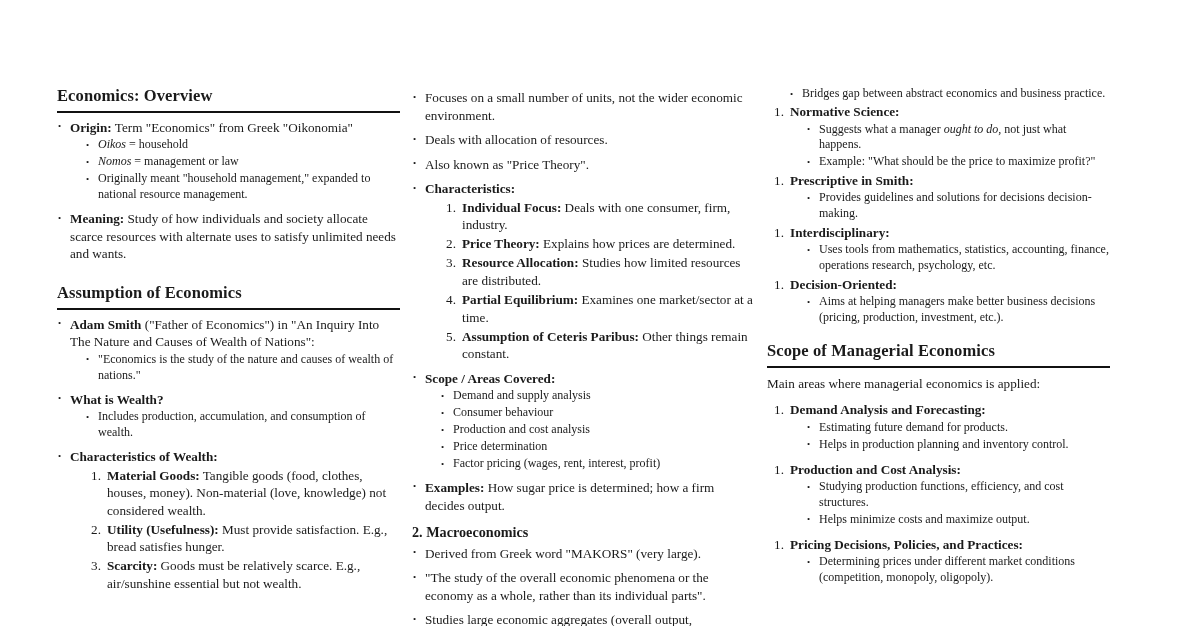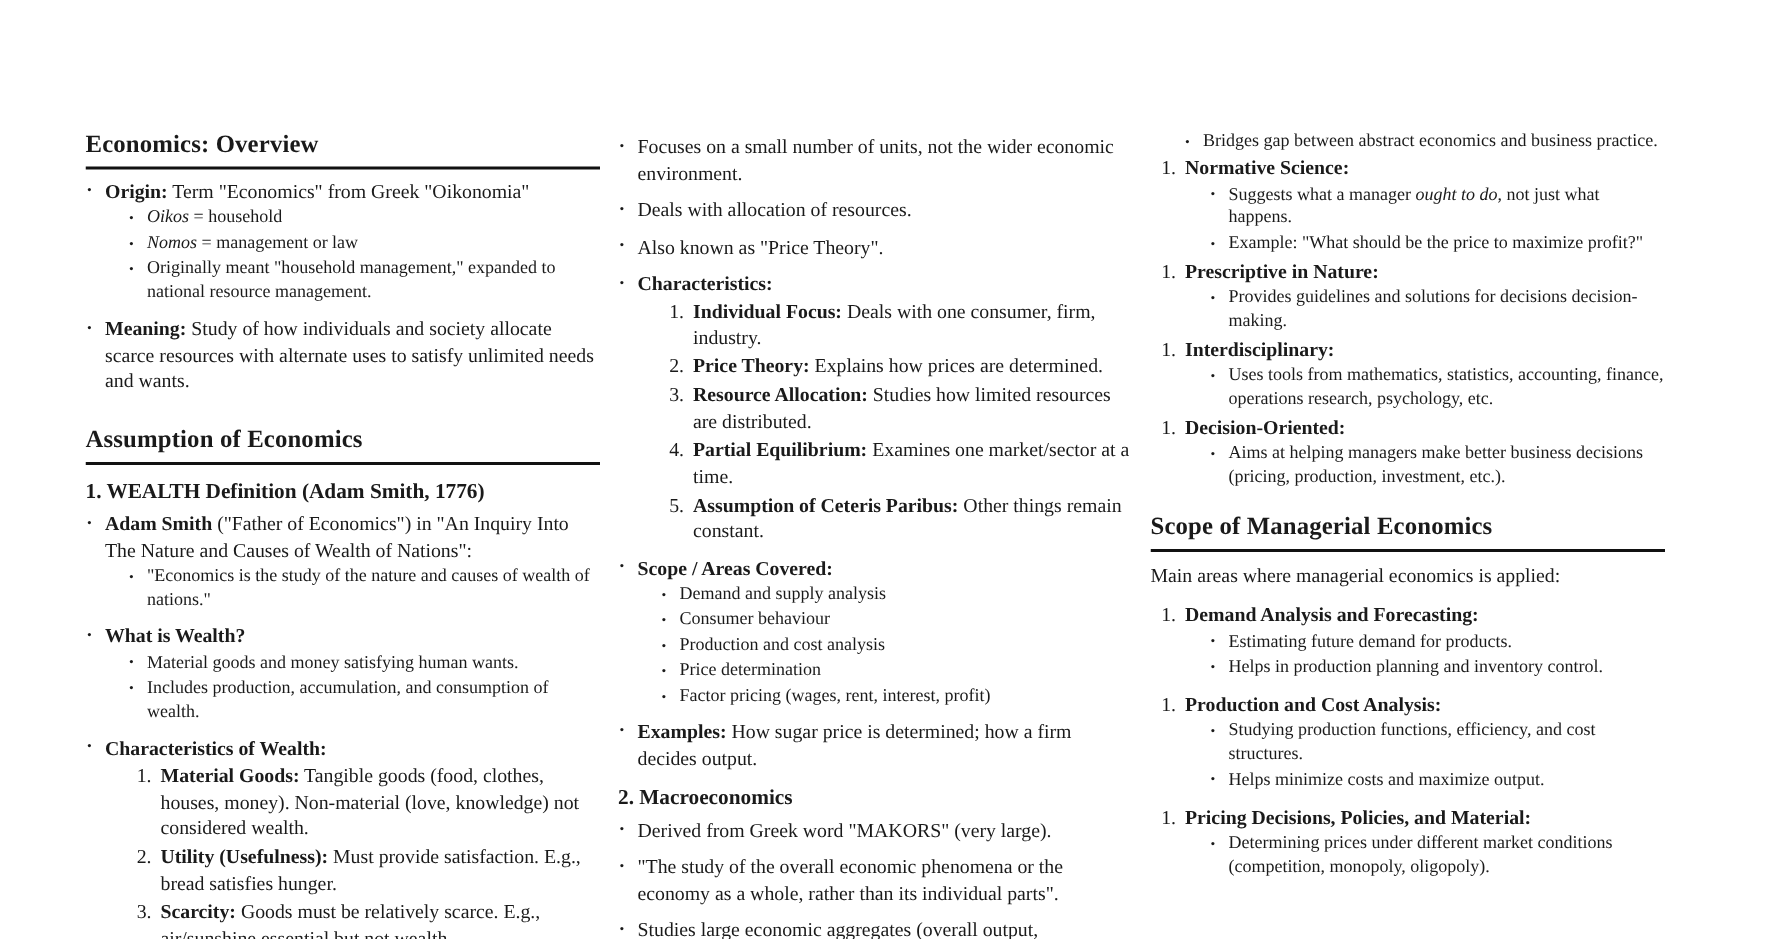--- a/index.html
+++ b/index.html
@@ -144,33 +144,31 @@
         </li>
         <li>
           <b>Meaning:</b><span> Study of how individuals and society allocate scarce resources with alternate uses to satisfy unlimited needs and wants.</span>
         </li>
       </ul>
 
       <div class="sect-spacer"></div>
 
       <h1 class="sect">Assumption of Economics</h1>
 
-      <h2 class="sub">1. WEALTH Definition (Adam Smith, 1776)</h2>
 
       <ul class="l1">
         <li>
           <b>Adam Smith</b><span> ("Father of Economics") in "An Inquiry Into The Nature and Causes of Wealth of Nations":</span>
           <ul class="l2">
             <li>"Economics is the study of the nature and causes of wealth of nations."</li>
           </ul>
         </li>
         <li>
           <b>What is Wealth?</b>
           <ul class="l2">
-            <li>Material goods and money satisfying human wants.</li>
             <li>Includes production, accumulation, and consumption of wealth.</li>
           </ul>
         </li>
         <li>
           <b>Characteristics of Wealth:</b>
           <ol class="o1">
             <li><b>Material Goods:</b><span> Tangible goods (food, clothes, houses, money). Non-material (love, knowledge) not considered wealth.</span></li>
             <li><b>Utility (Usefulness):</b><span> Must provide satisfaction. E.g., bread satisfies hunger.</span></li>
             <li><b>Scarcity:</b><span> Goods must be relatively scarce. E.g., air/sunshine essential but not wealth.</span></li>
 
@@ -228,21 +226,21 @@
 
       <ol class="o1 flush allone">
         <li>
           <b>Normative Science:</b>
           <ul class="l2">
             <li><span>Suggests what a manager </span><i>ought to do</i><span>, not just what happens.</span></li>
             <li>Example: "What should be the price to maximize profit?"</li>
           </ul>
         </li>
         <li>
-          <b>Prescriptive in Nature:</b>
+          <b>Prescriptive in Smith:</b>
           <ul class="l2">
             <li>Provides guidelines and solutions for decisions decision-making.</li>
           </ul>
         </li>
         <li>
           <b>Interdisciplinary:</b>
           <ul class="l2">
             <li>Uses tools from mathematics, statistics, accounting, finance, operations research, psychology, etc.</li>
           </ul>
         </li>
@@ -269,21 +267,21 @@
           </ul>
         </li>
         <li>
           <b>Production and Cost Analysis:</b>
           <ul class="l2">
             <li>Studying production functions, efficiency, and cost structures.</li>
             <li>Helps minimize costs and maximize output.</li>
           </ul>
         </li>
         <li>
-          <b>Pricing Decisions, Policies, and Material:</b>
+          <b>Pricing Decisions, Policies, and Practices:</b>
           <ul class="l2">
             <li>Determining prices under different market conditions (competition, monopoly, oligopoly).</li>
 
           </ul>
         </li>
 
       </ol>
     </div>
 
   </div>

